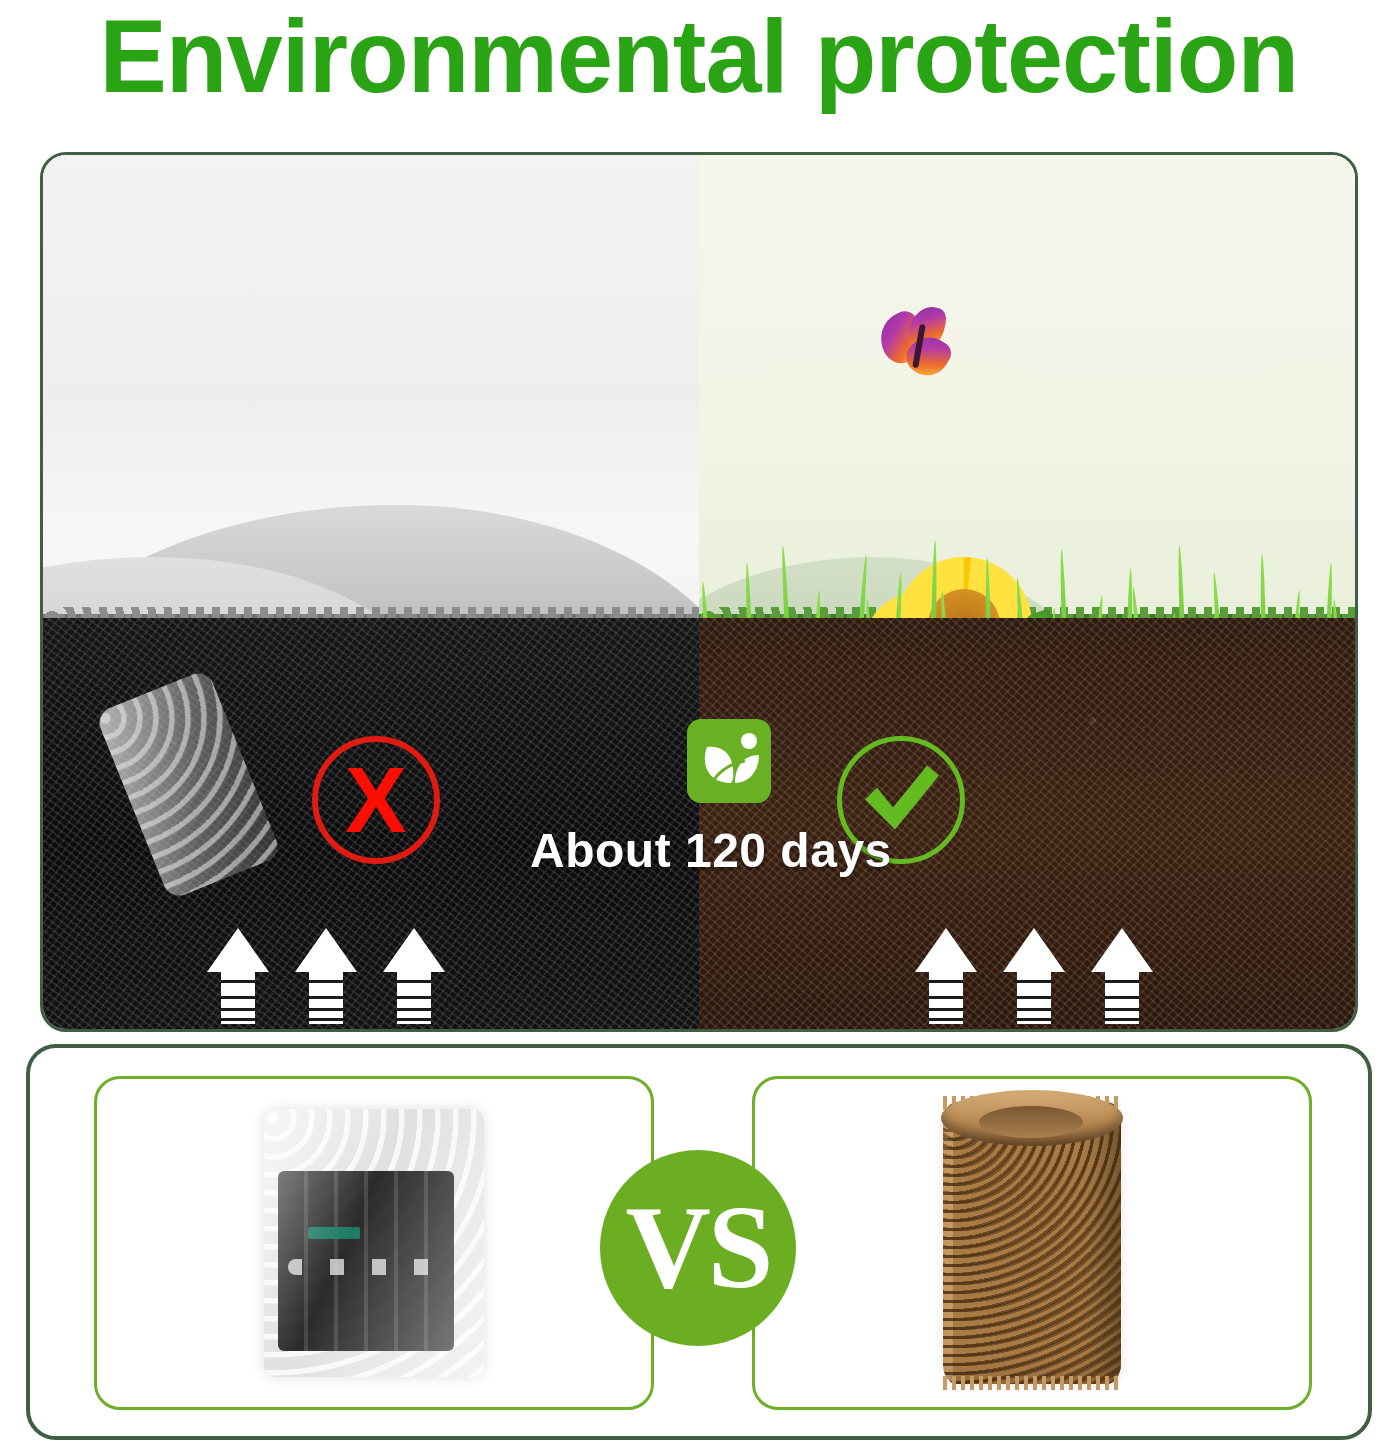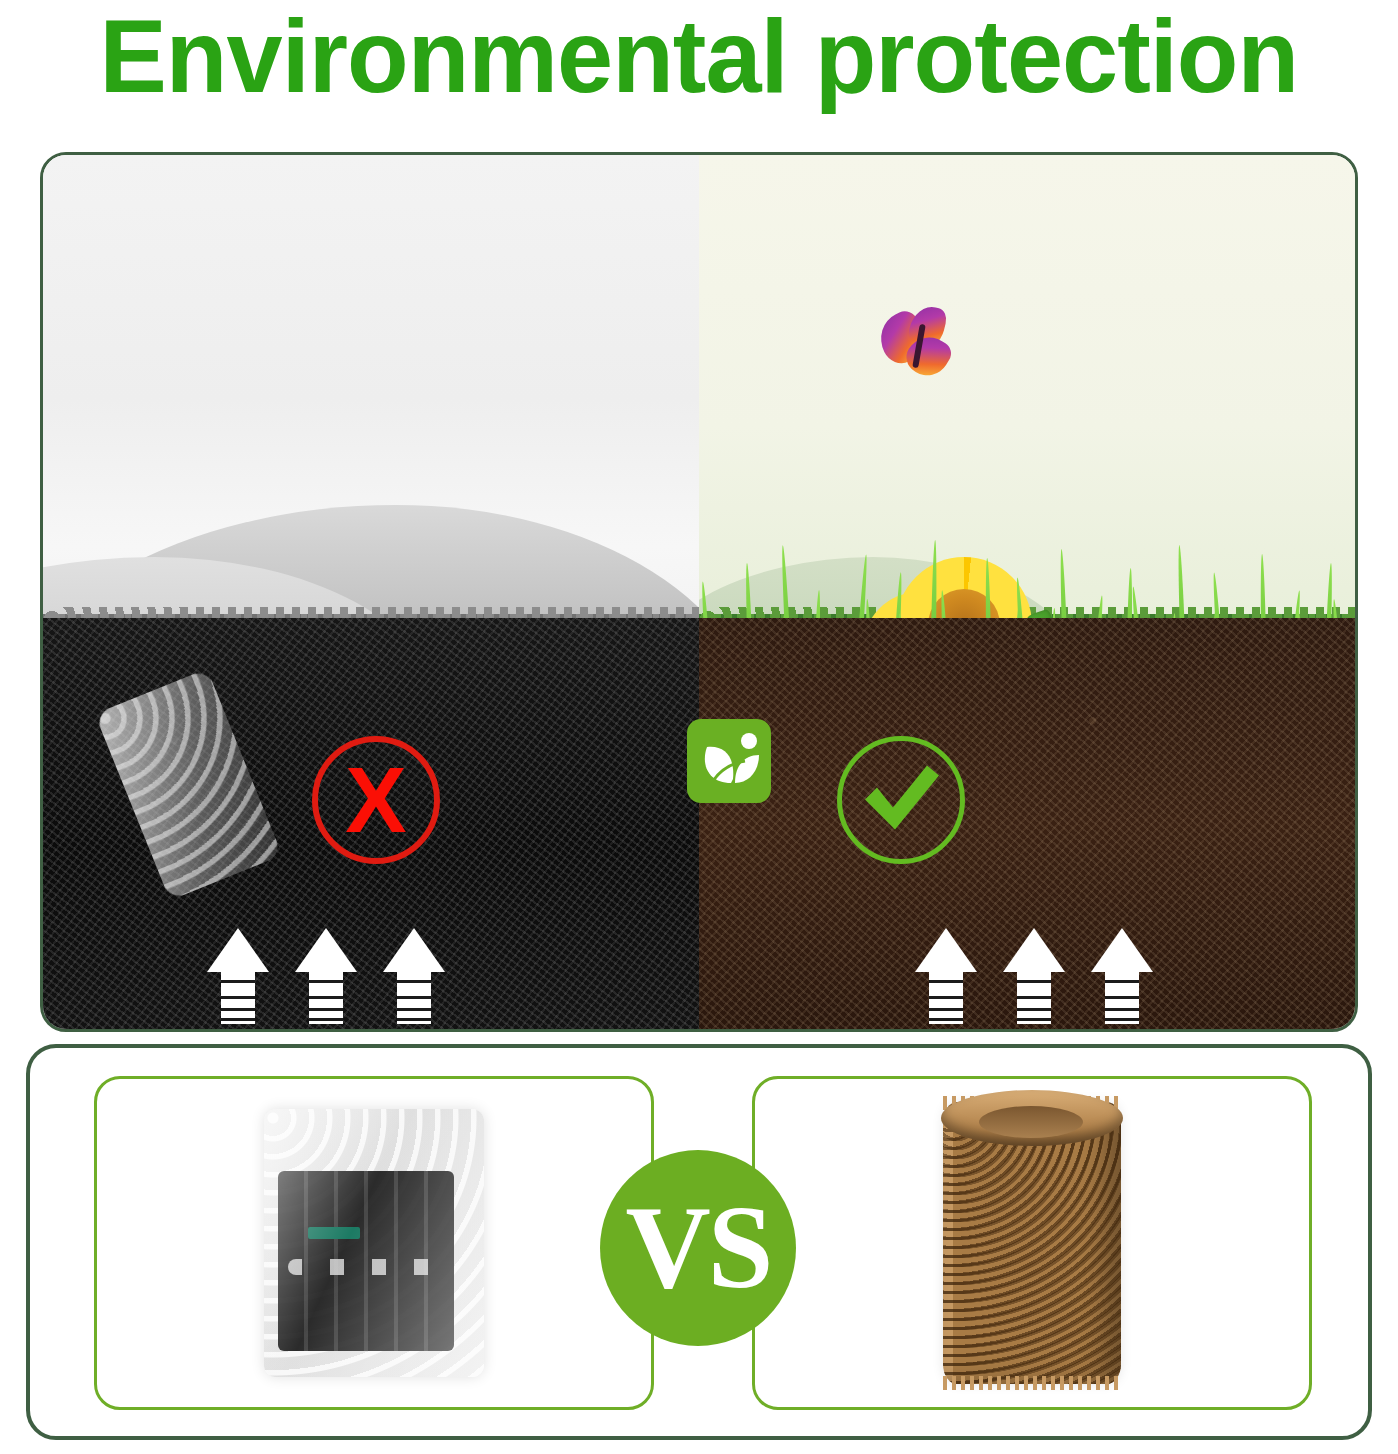--- a/index.html
+++ b/index.html
@@ -351,20 +351,21 @@
 
   <div class="leaf-badge" style="left:644px;top:564px;width:84px;height:84px;">
     <svg viewBox="0 0 84 84" width="84" height="84" aria-hidden="true">
       <circle cx="62" cy="22" r="8" fill="#ffffff"></circle>
       <path d="M44 64 C20 64 14 44 20 28 C38 26 48 38 46 60 Z" fill="#ffffff"></path>
       <path d="M48 64 C48 46 58 36 72 36 C72 52 62 64 48 64 Z" fill="#ffffff"></path>
       <path d="M26 62 C34 50 46 44 58 42" stroke="#6ab023" stroke-width="3" fill="none"></path>
     </svg>
   </div>
 
+  <div class="days-text" style="left:487px;top:668px;">About 120 days</div>
 
 </div>
 
 <div id="bottom">
 
   <div class="card" id="card-left">
     <div class="pack">
       <div class="inner"></div>
       <div class="tag"></div>
       <div class="dots"></div>

